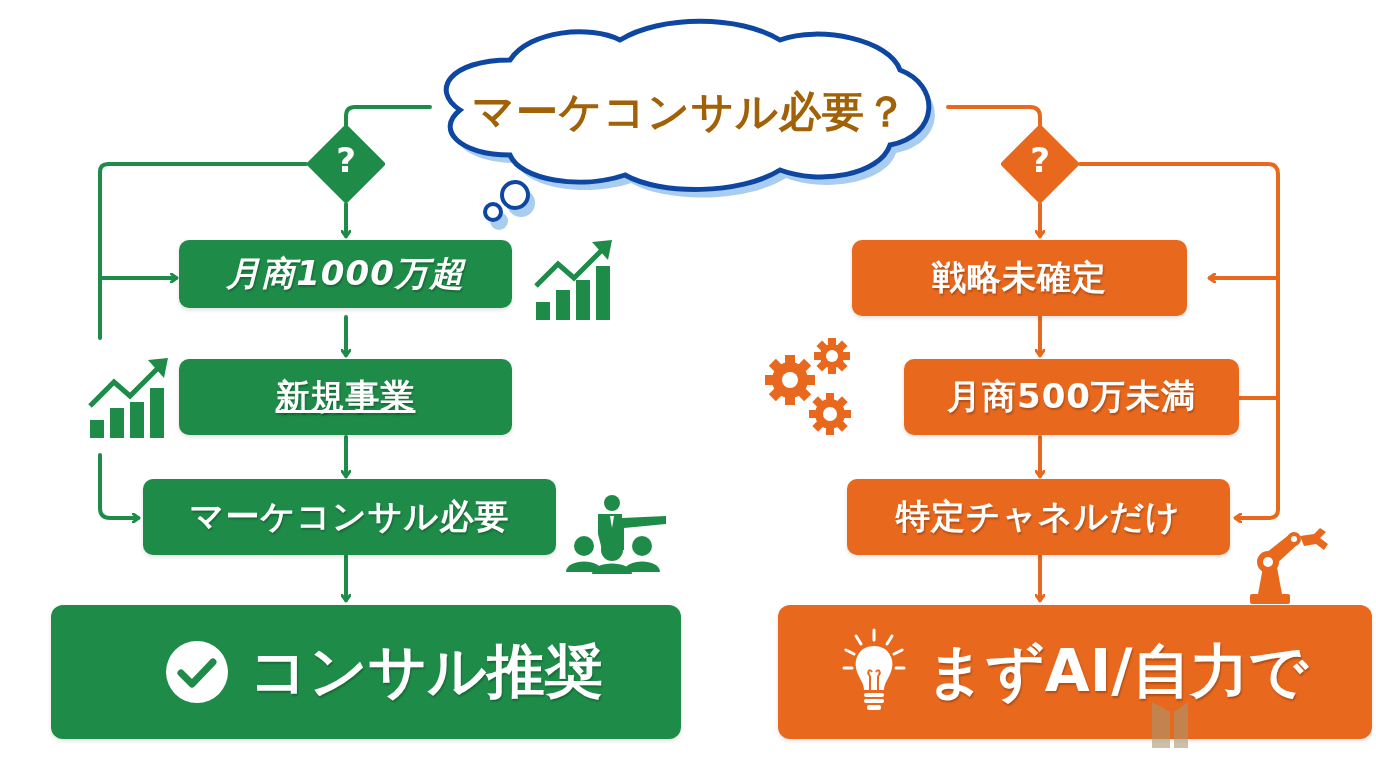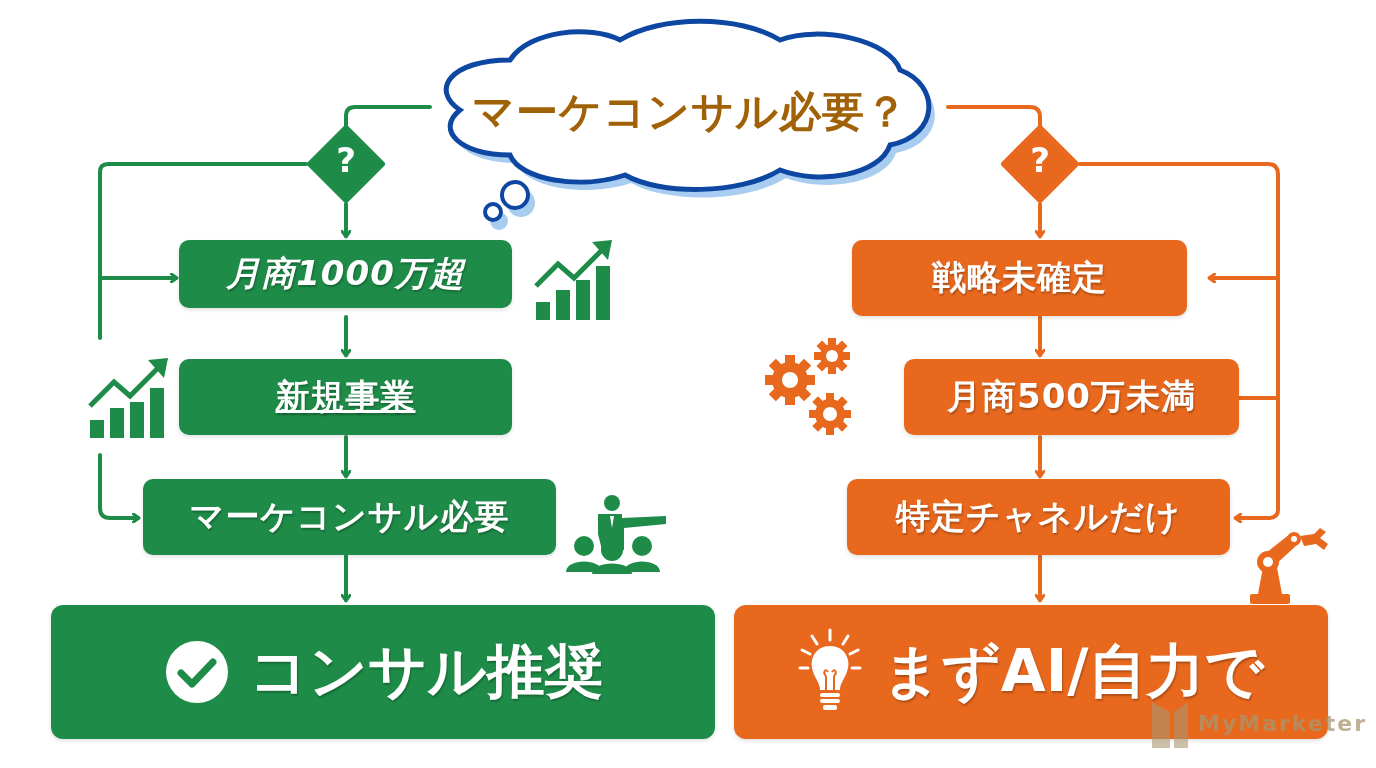--- a/index.html
+++ b/index.html
@@ -93,33 +93,33 @@
   <svg width="80" height="80">
       <path d="M40,4 L76,40 L40,76 L4,40 Z" fill="#e8681e" stroke="#e8681e" stroke-width="6" stroke-linejoin="round"></path>
     </svg>
   <div class="abs q" style="left:0;top:16px;width:80px;text-align:center;">?</div>
 </div>
 
 <div class="box step green" style="left:179px;top:240px;width:333px;height:68px;font-style:italic;">月商1000万超</div>
 <div class="box step green" style="left:179px;top:359px;width:333px;height:76px;text-decoration:underline;">新規事業</div>
 <div class="box step green" style="left:143px;top:479px;width:413px;height:76px;">マーケコンサル必要</div>
 
-<div class="box result green" style="left:51px;top:605px;width:664px;height:134px;">
+<div class="box result green" style="left:51px;top:605px;width:596px;height:134px;padding-left:34px;">
   <svg width="68" height="68" viewBox="0 0 68 68">
     <circle cx="34" cy="34" r="31" fill="#ffffff"></circle>
     <path d="M18,35 L29,46 L50,24" fill="none" stroke="#1e8c48" stroke-width="7" stroke-linecap="round" stroke-linejoin="round"></path>
   </svg>
   <span>コンサル推奨</span>
 </div>
 
 <div class="box step orange" style="left:852px;top:240px;width:335px;height:76px;">戦略未確定</div>
 <div class="box step orange" style="left:904px;top:359px;width:335px;height:76px;">月商500万未満</div>
 <div class="box step orange" style="left:847px;top:479px;width:383px;height:76px;">特定チャネルだけ</div>
 
-<div class="box result orange" style="left:734px;top:605px;width:594px;height:134px;gap:20px;">
+<div class="box result orange" style="left:778px;top:605px;width:594px;height:134px;gap:20px;">
   <svg width="64" height="88" viewBox="0 0 64 88">
     <g stroke="#ffffff" stroke-width="3" stroke-linecap="round" fill="none">
       <line x1="32" y1="2" x2="32" y2="12"></line>
         <line x1="14" y1="8" x2="19" y2="16"></line>
         <line x1="50" y1="8" x2="45" y2="16"></line>
       <line x1="4" y1="22" x2="12" y2="26"></line>
         <line x1="60" y1="22" x2="52" y2="26"></line>
       <line x1="2" y1="40" x2="10" y2="40"></line>
         <line x1="62" y1="40" x2="54" y2="40"></line>
     </g>
@@ -206,14 +206,13 @@
     <path d="M54,10 L68,8 L74,2 L80,6 L74,12 L82,18 L78,24 L70,18 L58,20 Z"></path>
   </g>
   <circle cx="22" cy="36" r="5" fill="#ffffff"></circle>
   <circle cx="48" cy="13" r="3" fill="#ffffff"></circle>
 </svg>
 
 <div class="watermark">
   <svg width="40" height="50" viewBox="0 0 40 50">
     <path d="M2,50 L2,4 L20,14 L20,50 Z M24,50 L24,14 L38,4 L38,50 Z" fill="rgba(170,150,110,0.6)"></path>
   </svg>
-  <span>MyMarketer</span>
 </div>
 
 </body></html>

